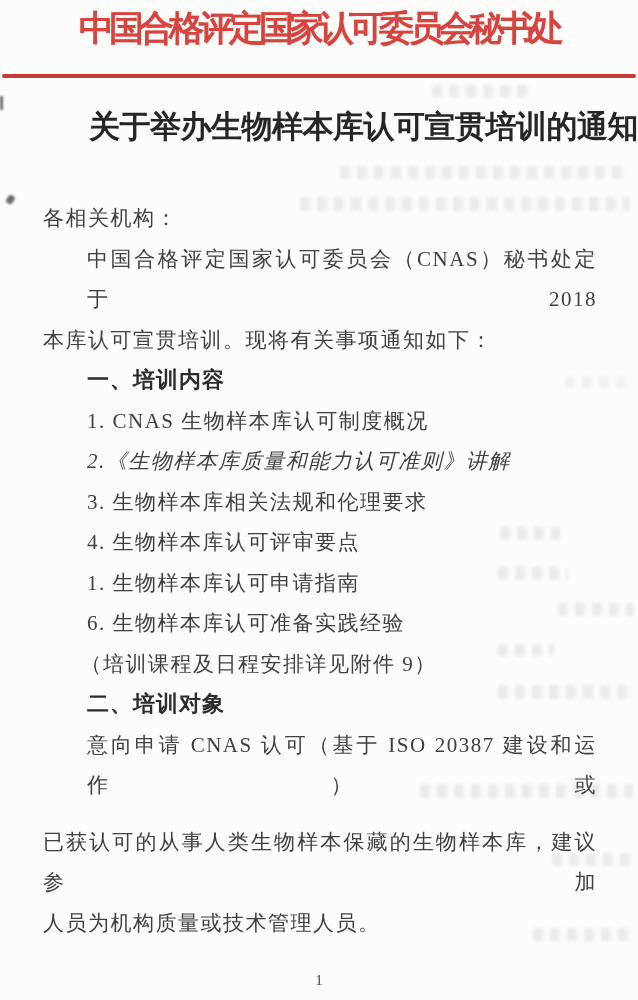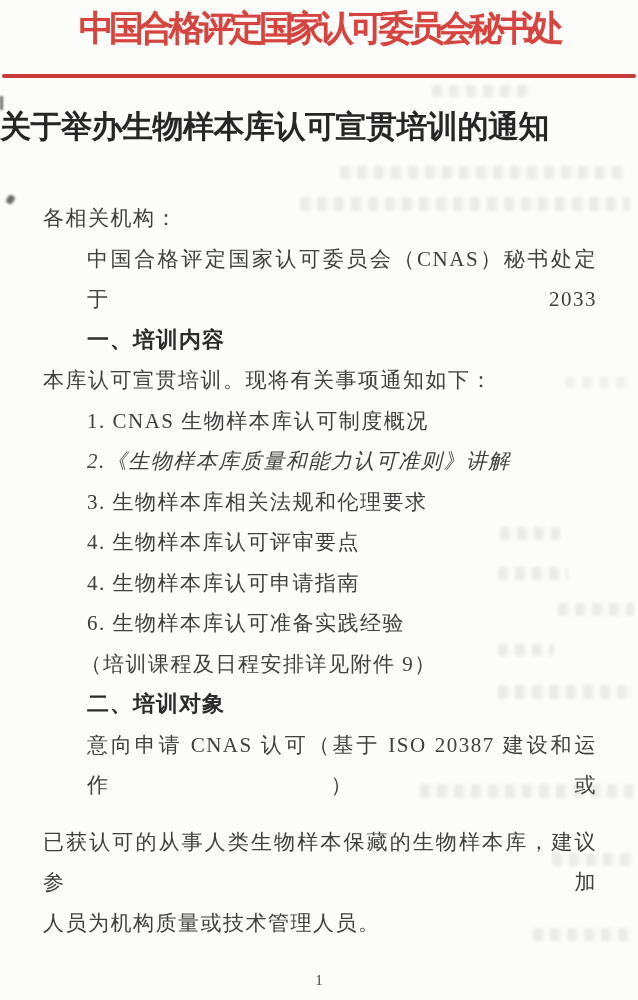--- a/index.html
+++ b/index.html
@@ -44,21 +44,21 @@
     background: #c53a3a;
     border-radius: 2px;
   }
   
   .doc-title {
     position: absolute;
     top: 106px;
     left: 0;
     right: 0;
     margin: 0;
-    text-align: left;
+    text-align: right;
     white-space: nowrap;
     font-family: "Liberation Sans", "DejaVu Sans", sans-serif;
     font-weight: bold;
     font-size: 31px;
     letter-spacing: -0.5px;
     color: #262626;
   }
   
   .doc-body {
     position: absolute;
@@ -136,28 +136,28 @@
 
   <header>
     <div class="letterhead-org">中国合格评定国家认可委员会秘书处</div>
     <div class="letterhead-rule"></div>
   </header>
 
   <h1 class="doc-title">关于举办生物样本库认可宣贯培训的通知</h1>
 
   <main class="doc-body">
       <p class="line body" style="padding-left: 0px;">各相关机构：</p>
-      <p class="line body justify" style="padding-left: 44px;">中国合格评定国家认可委员会（CNAS）秘书处定于 2033</p>
+      <p class="line body justify" style="padding-left: 44px;">中国合格评定国家认可委员会（CNAS）秘书处定于 2018</p>
+      <p class="line body" style="padding-left: 0px;">本库认可宣贯培训。现将有关事项通知如下：</p>
       <p class="line heading" style="padding-left: 44px;">一、培训内容</p>
-      <p class="line body" style="padding-left: 0px;">本库认可宣贯培训。现将有关事项通知如下：</p>
       <p class="line body" style="padding-left: 44px;">1. CNAS 生物样本库认可制度概况</p>
       <p class="line body" style="padding-left: 44px; font-style: italic;">2.《生物样本库质量和能力认可准则》讲解</p>
       <p class="line body" style="padding-left: 44px;">3. 生物样本库相关法规和伦理要求</p>
       <p class="line body" style="padding-left: 44px;">4. 生物样本库认可评审要点</p>
-      <p class="line body" style="padding-left: 44px;">4. 生物样本库认可申请指南</p>
+      <p class="line body" style="padding-left: 44px;">1. 生物样本库认可申请指南</p>
       <p class="line body" style="padding-left: 44px;">6. 生物样本库认可准备实践经验</p>
       <p class="line body" style="padding-left: 37.4px;">（培训课程及日程安排详见附件 9）</p>
       <p class="line heading" style="padding-left: 44px;">二、培训对象</p>
       <p class="line body justify" style="padding-left: 44px;">意向申请 CNAS 认可（基于 ISO 20387 建设和运作）或</p>
       <p class="line body justify" style="padding-left: 0px; margin-top: 16px;">已获认可的从事人类生物样本保藏的生物样本库，建议参加</p>
       <p class="line body" style="padding-left: 0px;">人员为机构质量或技术管理人员。</p>
     </main>
 
   <footer class="page-footer">
     <span>1</span>

